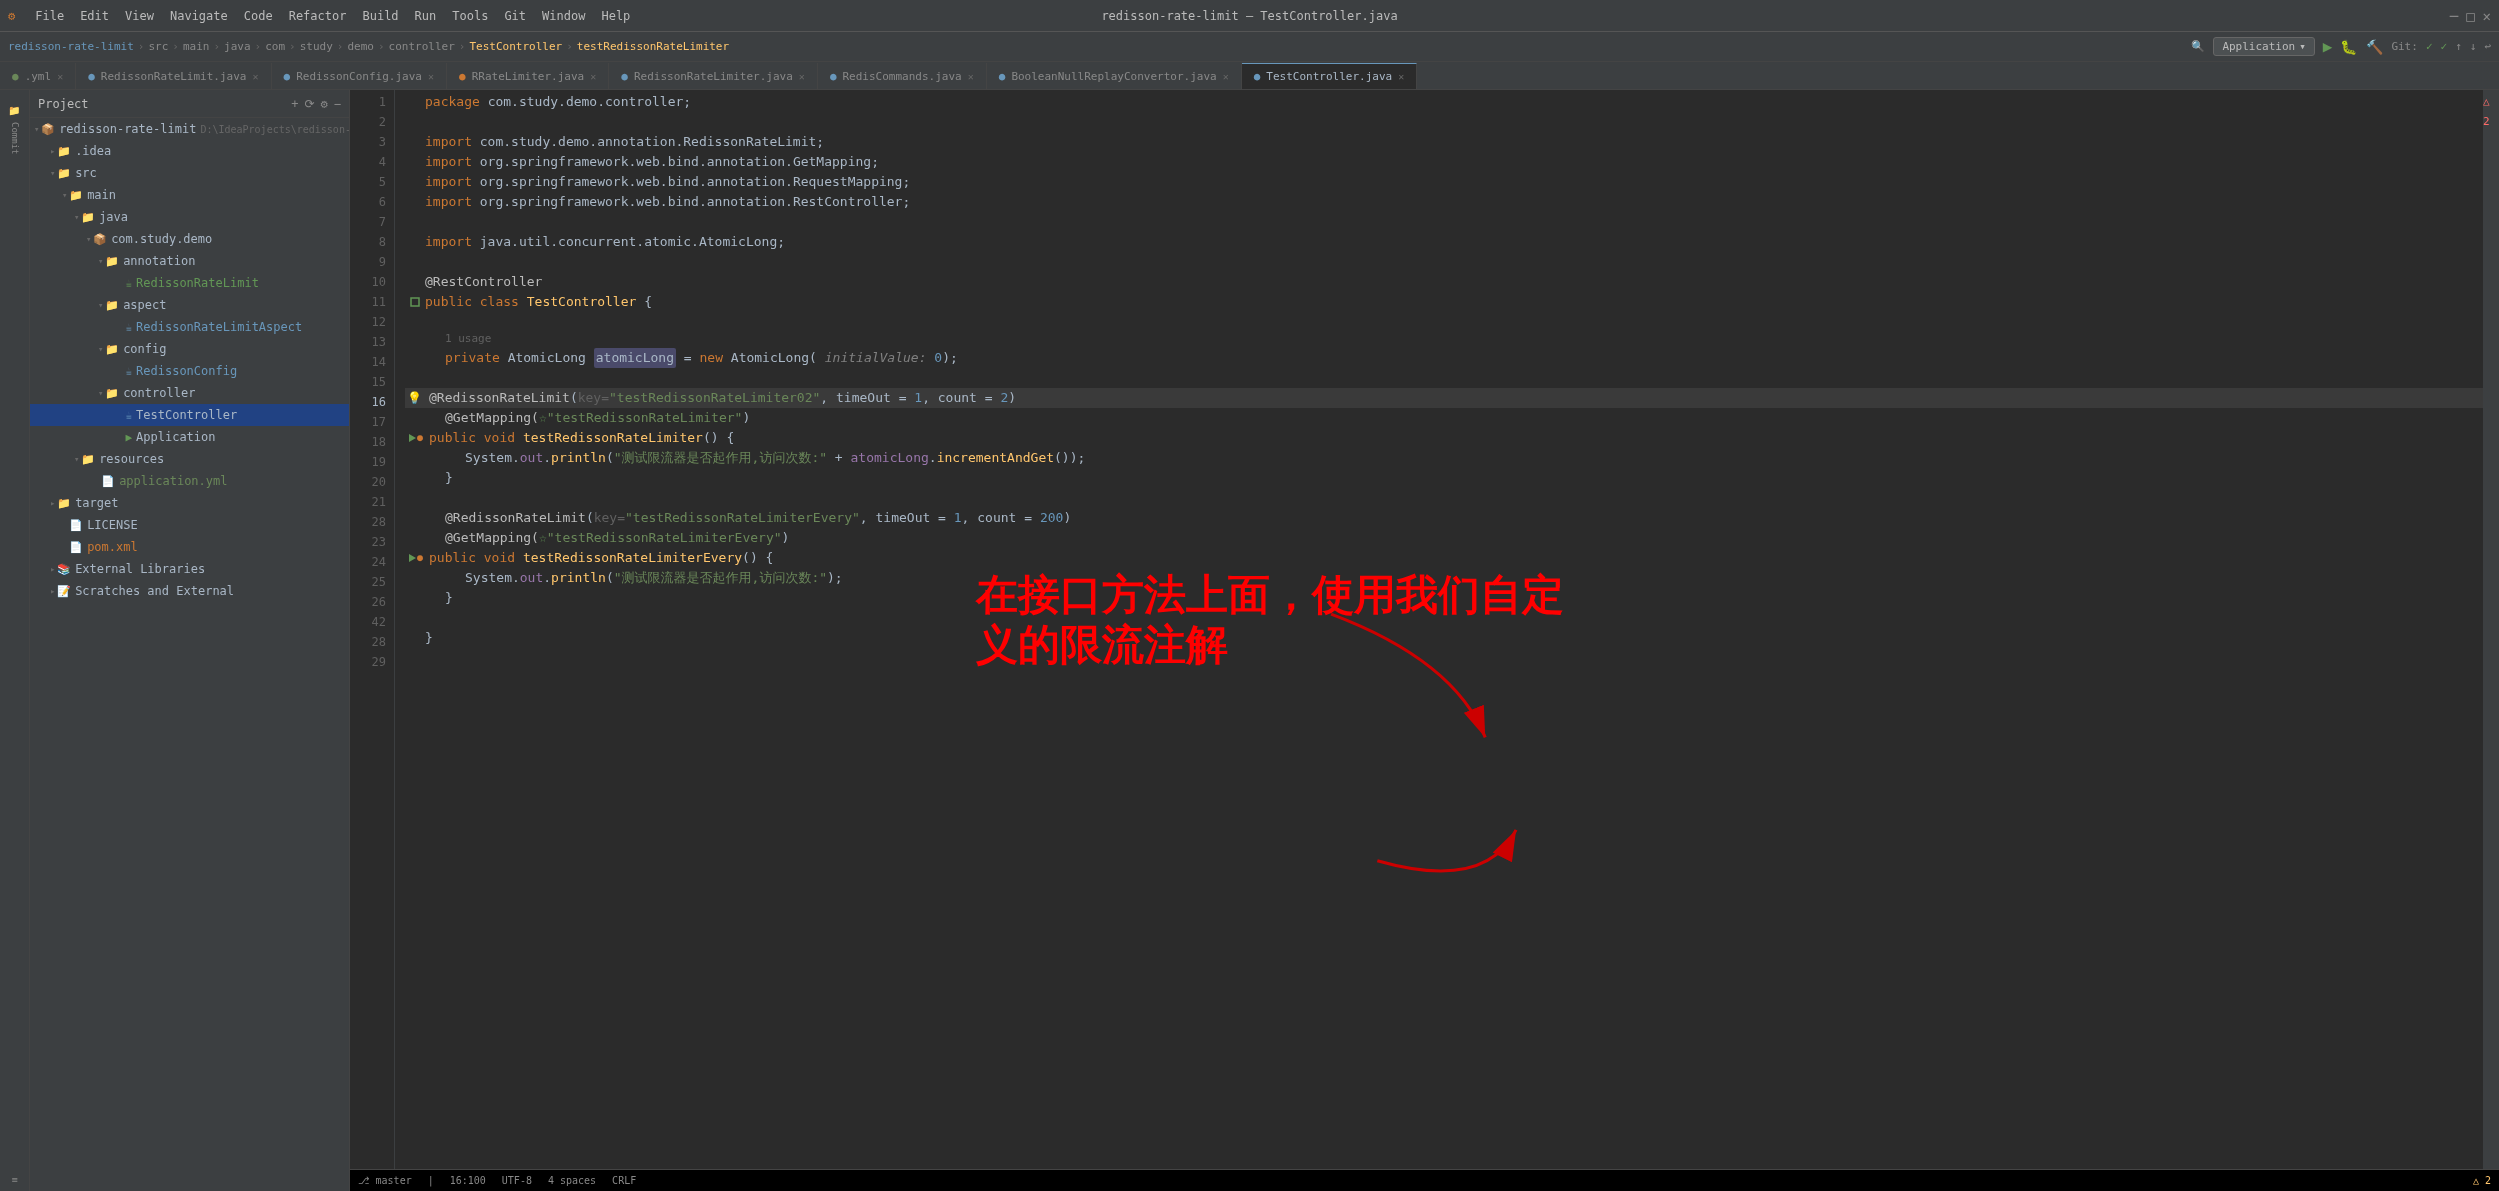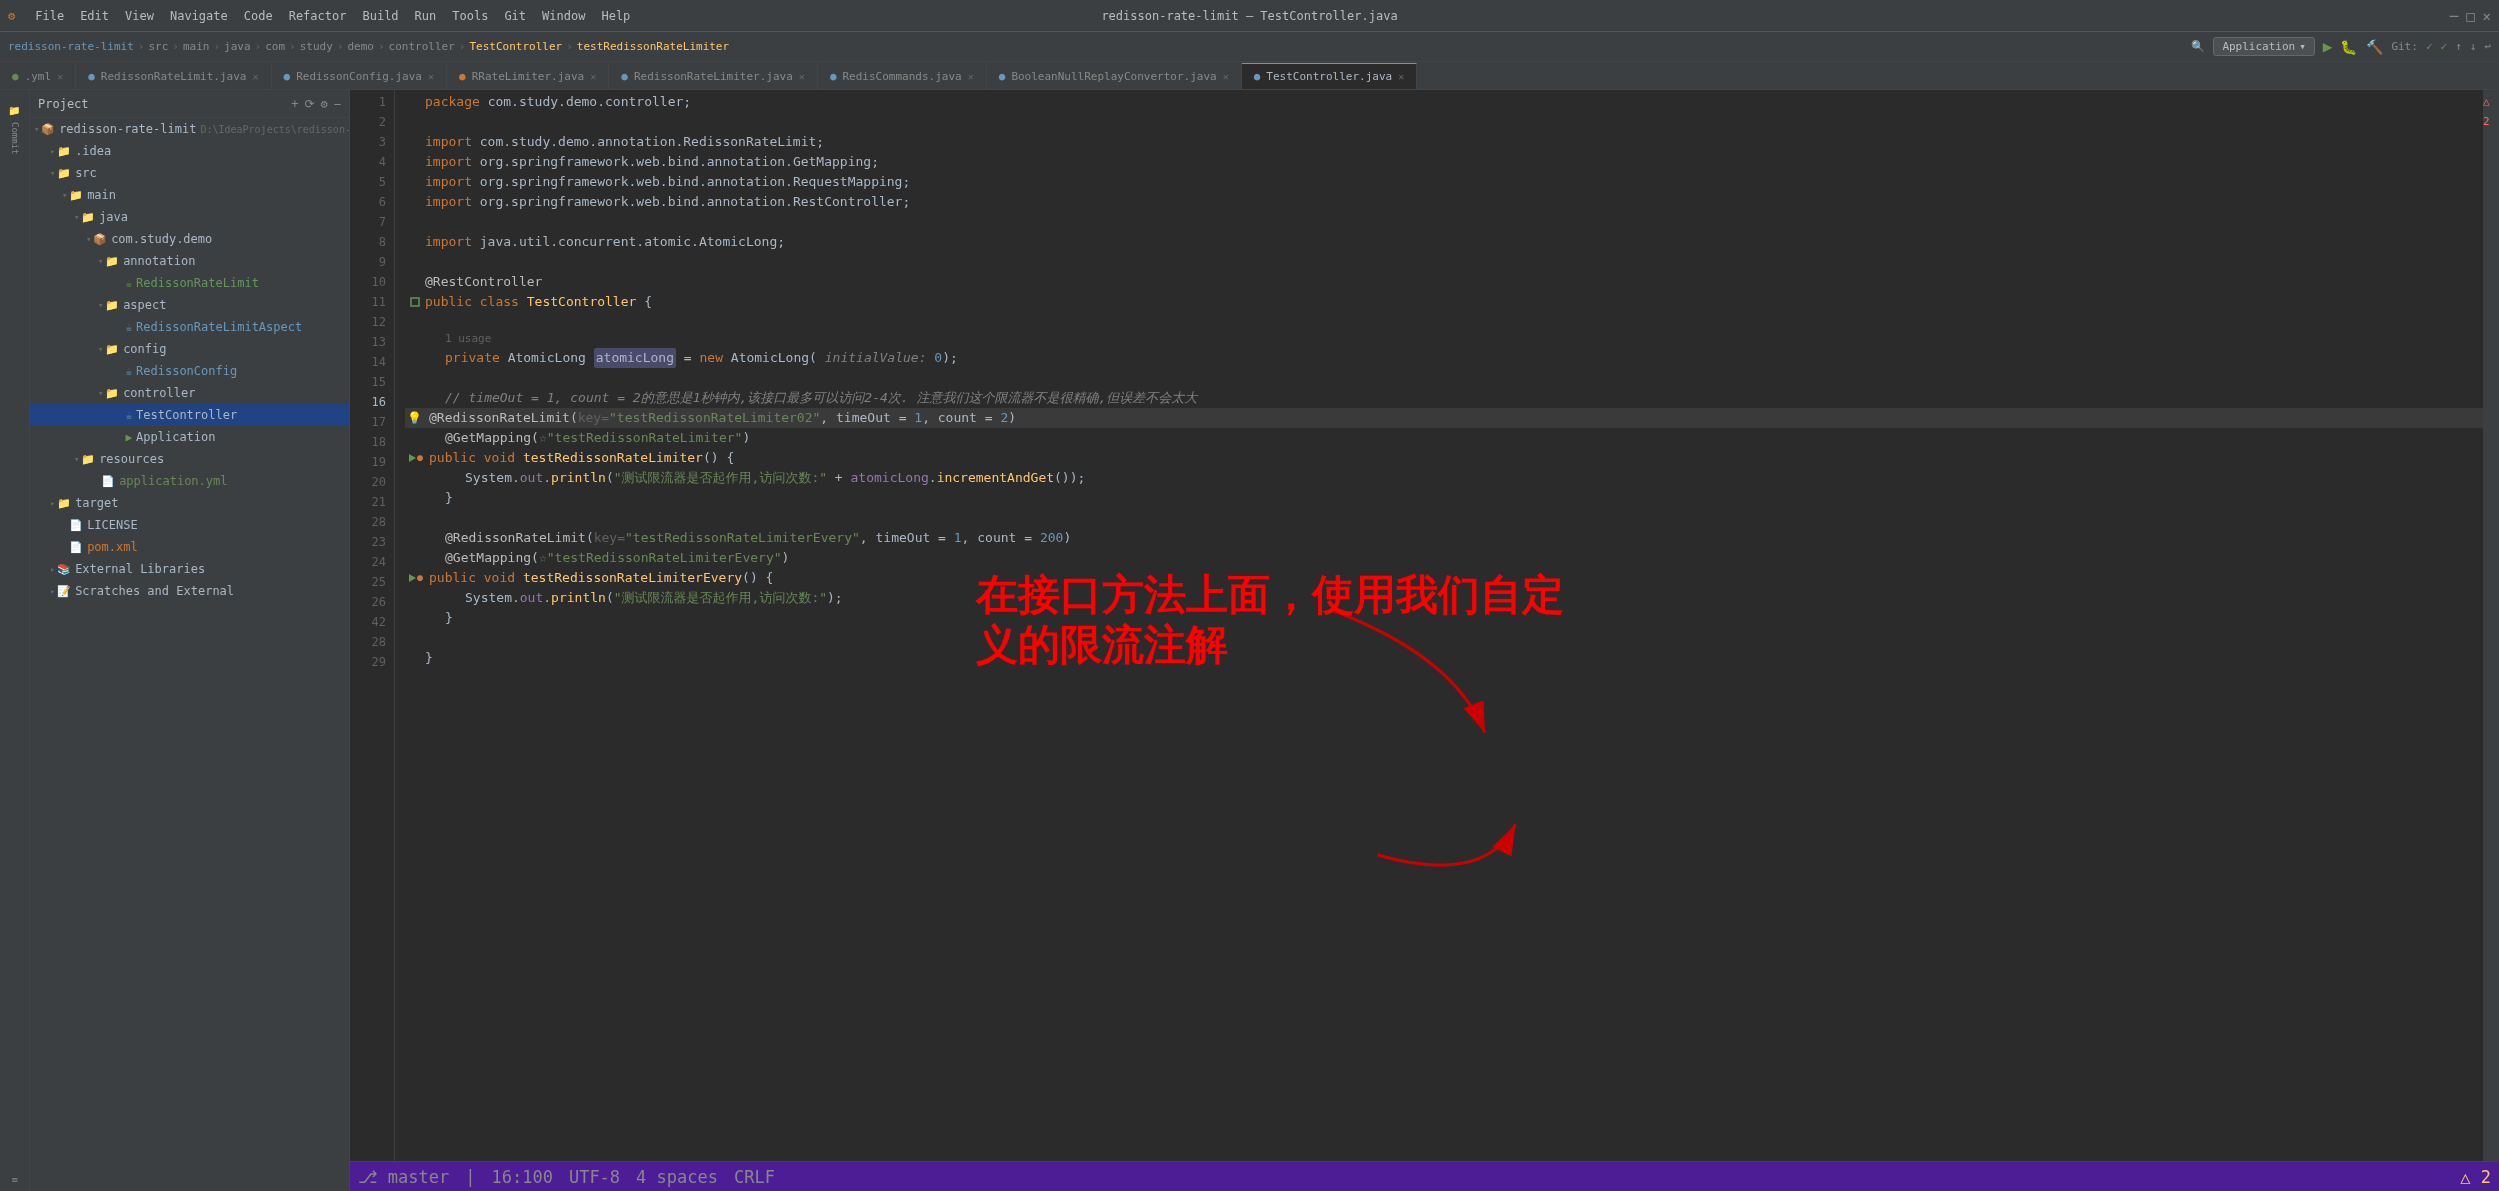--- a/index.html
+++ b/index.html
@@ -273,27 +273,27 @@
     .error-badge {
       position: absolute;
       top: 2px;
       right: 2px;
       color: #ff6b68;
       font-size: 11px;
     }
 
     
     #bottom-strip {
-      height: 30px;
-      background: #4c1d95;
+      height: 22px;
+      background: #000000;
       border-top: 1px solid #444;
       display: flex;
       align-items: center;
       padding: 0 8px;
-      font-size: 17px;
+      font-size: 10px;
       color: #888;
       gap: 16px;
     }
 
     .usage-hint {
       color: #606060;
       font-size: 11px;
       margin-bottom: 2px;
     }
 
@@ -695,25 +695,20 @@
         <div class="code-line">
           <span class="gutter"></span>
           <span style="padding-left:20px;"></span>
           <span class="kw">private</span><span> </span><span style="color:#a9b7c6;">AtomicLong</span><span> </span><span class="highlight-var">atomicLong</span><span> = </span><span class="kw">new</span><span> </span><span style="color:#a9b7c6;">AtomicLong</span><span>(</span><span class="param-hint"> initialValue: </span><span class="num">0</span><span>);</span>
         </div>
 
         <div class="code-line">
           <span class="gutter"></span>
         </div>
 
-        <div class="code-line">
-          <span class="gutter"></span>
-          <span style="padding-left:20px;"></span>
-          <span class="comment">// timeOut = 1, count = 2的意思是1秒钟内,该接口最多可以访问2-4次. 注意我们这个限流器不是很精确,但误差不会太大</span>
-        </div>
 
         <div class="code-line" style="background:#3a3a3a;">
           <span class="gutter">
             <span class="bulb-icon">💡</span>
           </span>
           <span style="padding-left:4px;"></span>
           <span class="annotation">@</span><span style="color:#bbb;">RedissonRateLimit</span><span>(</span><span style="color:#606060;">key=</span><span class="str">"testRedissonRateLimiter02"</span><span>, </span><span style="color:#a9b7c6;">timeOut</span><span> = </span><span class="num">1</span><span>, </span><span style="color:#a9b7c6;">count</span><span> = </span><span class="num">2</span><span>)</span>
         </div>
 
         <div class="code-line">

